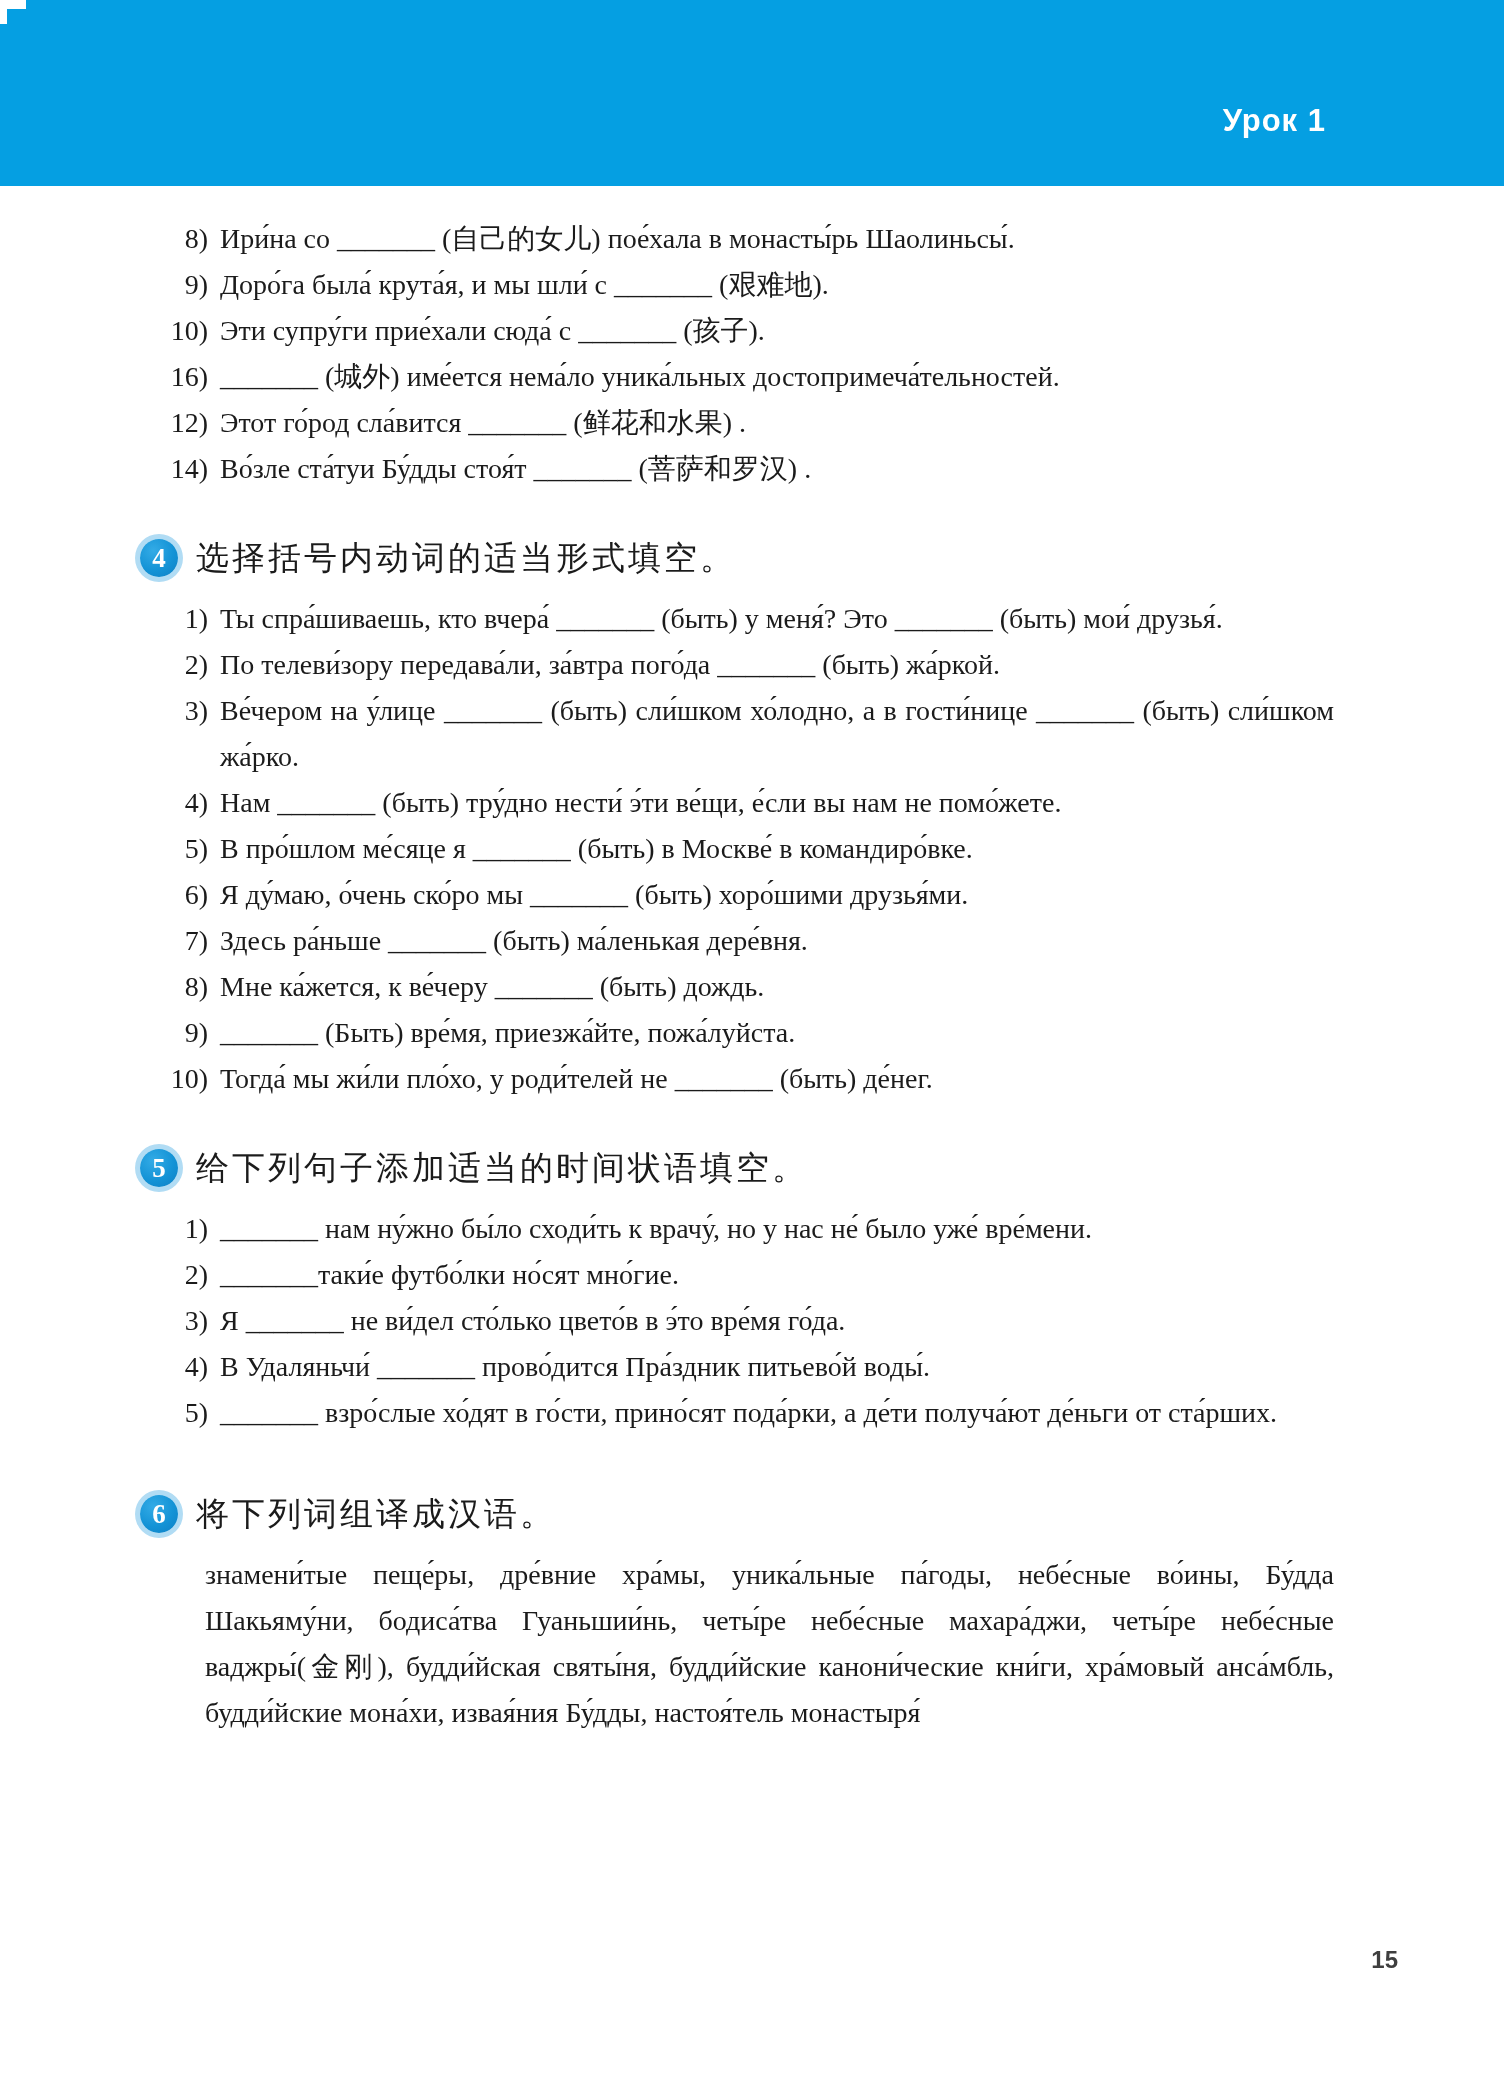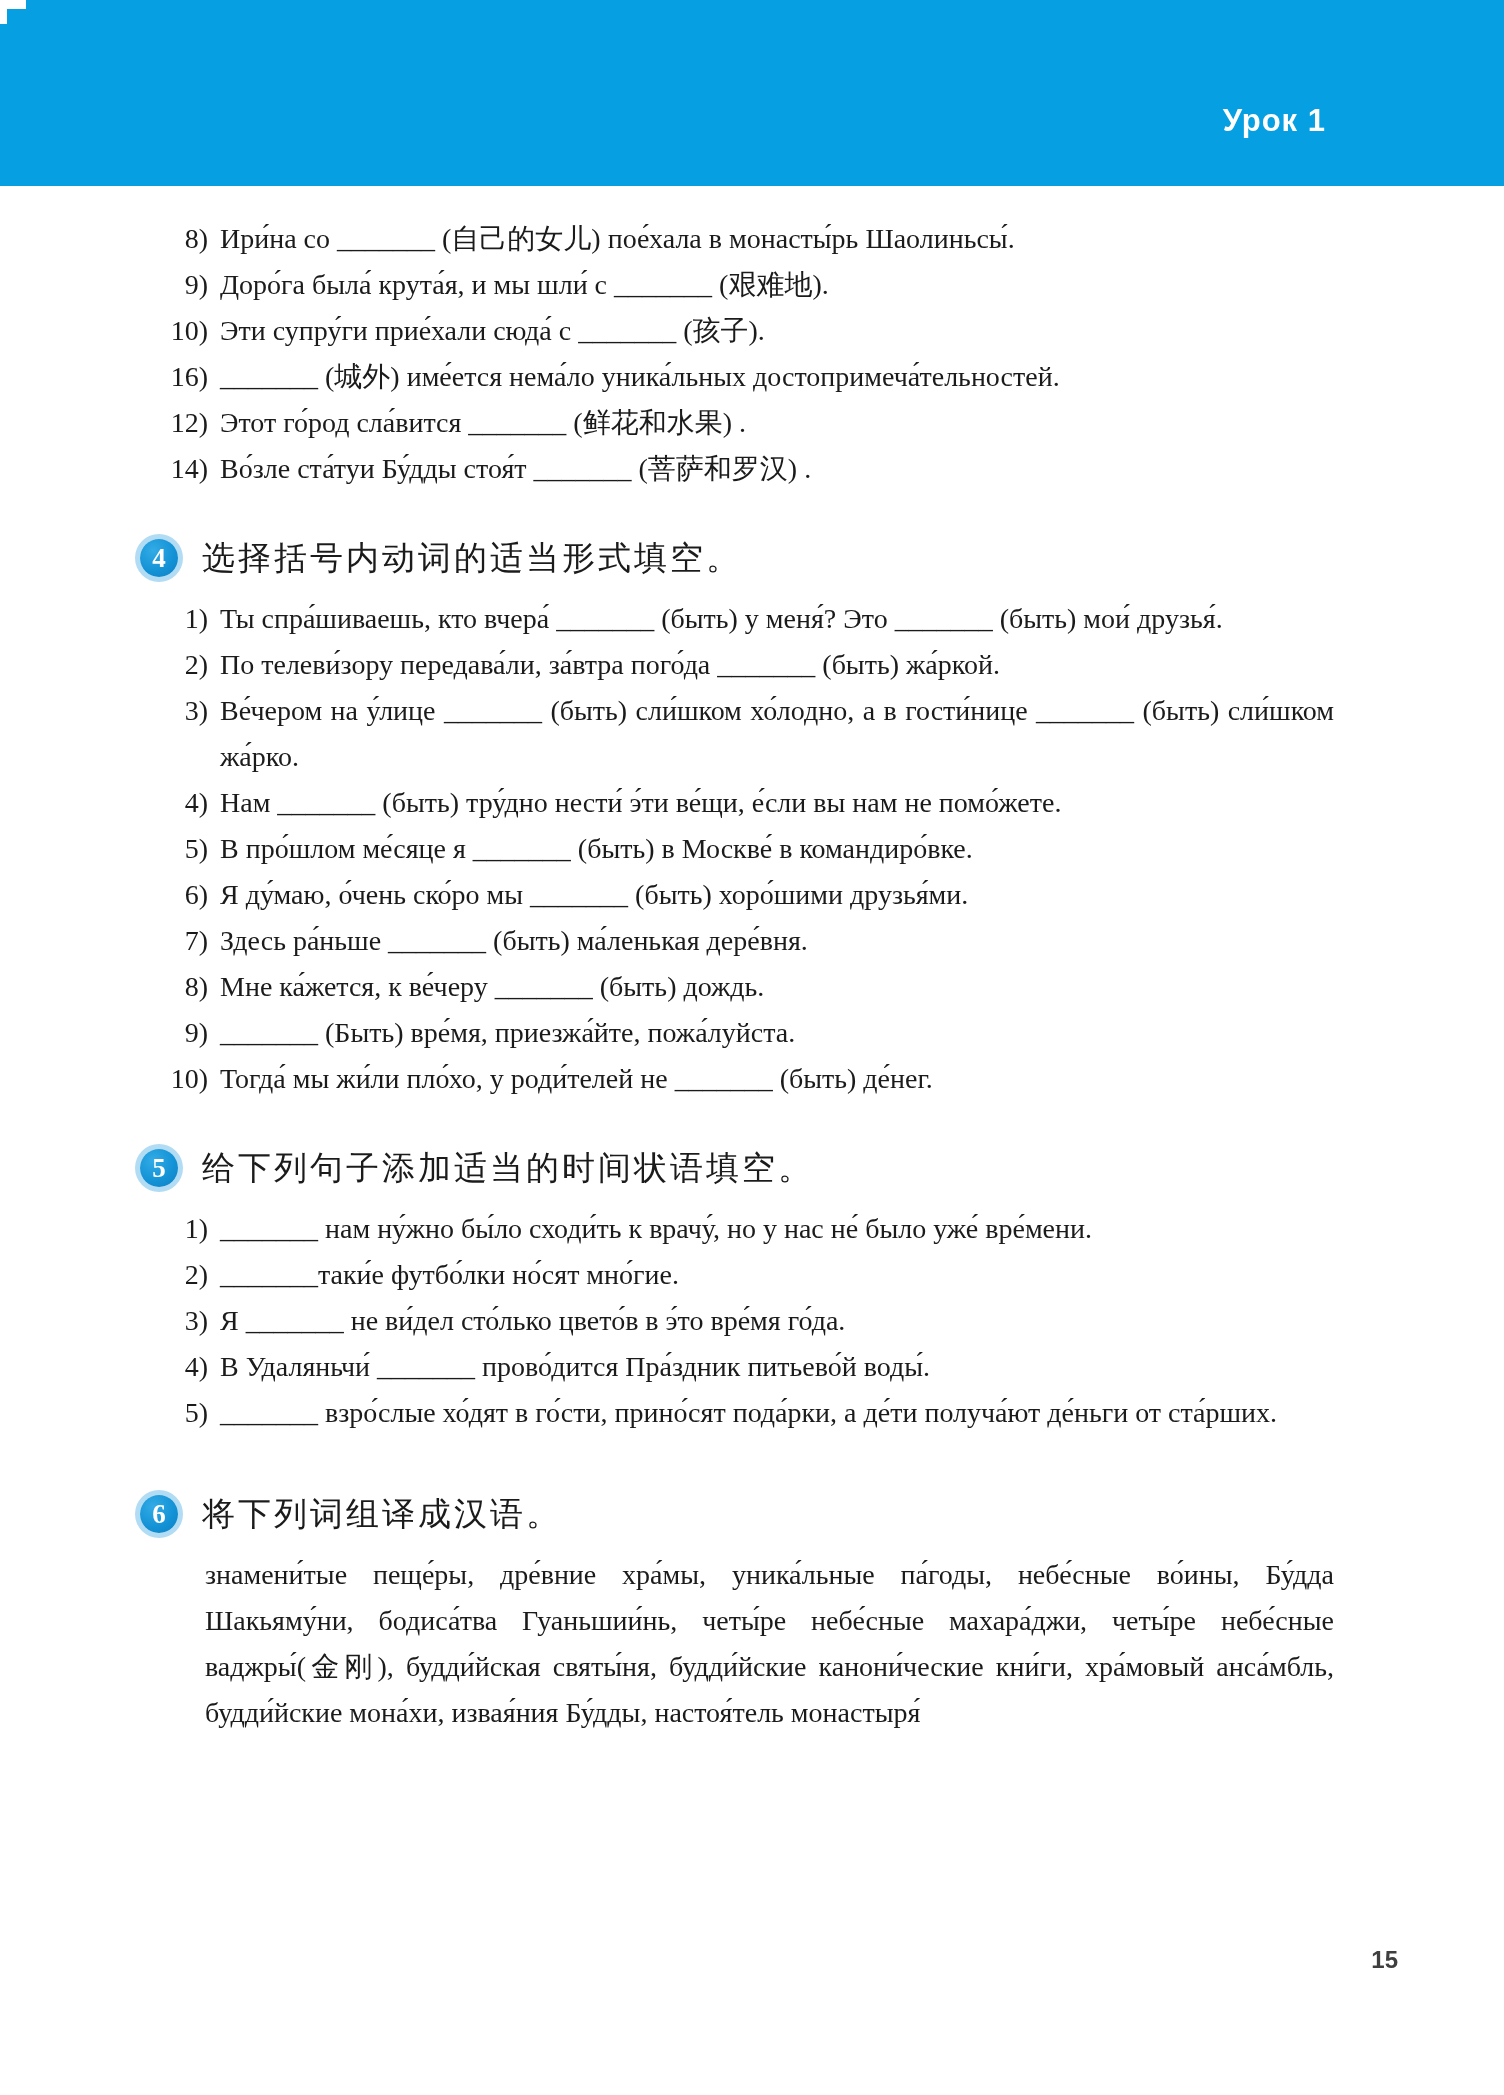--- a/index.html
+++ b/index.html
@@ -72,21 +72,21 @@
     background:radial-gradient(circle at 35% 30%, #33abe6 0%, #1493d6 55%, #0d7fc4 100%);
     box-shadow:0 0 0 5px var(--badge-ring);
     color:#ffffff;
     font-family:"Liberation Serif","DejaVu Serif",serif;
     font-weight:bold;
     font-size:27px;
     line-height:38px;
     text-align:center;
   }
   .ex-title{
-    margin-left:24px;
+    margin-left:18px;
     font-size:33px;
     line-height:48px;
     letter-spacing:3px;
   }
   .word-paragraph{
     margin-left:55px;
     margin-top:4px;
     text-align:justify;
   }
   .page-number{

